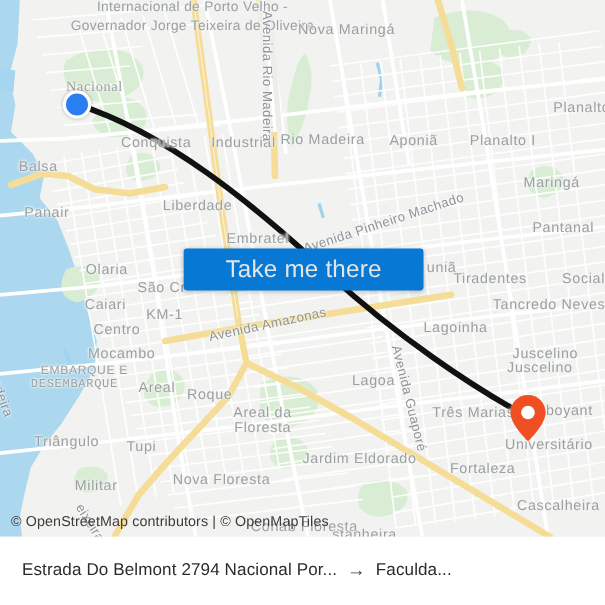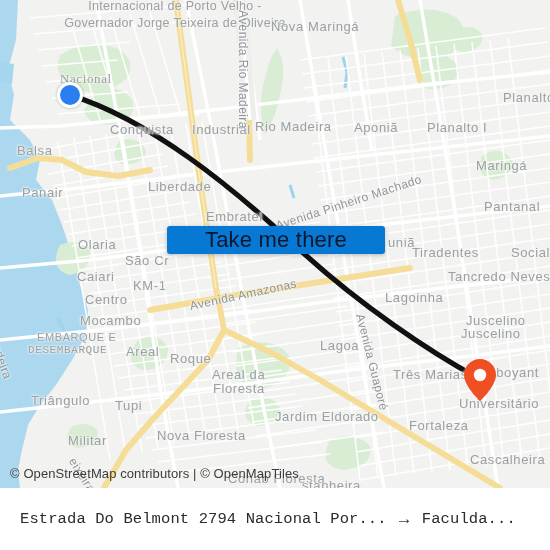--- a/index.html
+++ b/index.html
@@ -99,25 +99,25 @@
     width: 36px;
     height: 44px;
   }
 
   
   #take-me-there {
     position: absolute;
     left: 167px;
     top: 226px;
     width: 218px;
-    height: 28px;
+    height: 38px;
     background: #0779d4;
     border: none;
     border-radius: 3px;
-    color: #0f172a;
+    color: #e5e5e5;
     font-family: "Liberation Sans", sans-serif;
     font-size: 22px;
     letter-spacing: 0.2px;
     cursor: pointer;
     box-shadow: 0 1px 4px rgba(0,0,0,0.25);
     padding: 0;
     display: flex;
     align-items: center;
     justify-content: center;
   }
@@ -154,21 +154,20 @@
     gap: 9px;
     font-size: 15.5px;
     color: #2b2b2b;
     letter-spacing: 0.1px;
     white-space: nowrap;
   }
   #route-origin, #route-dest {
     overflow: hidden;
     text-overflow: ellipsis;
     white-space: nowrap;
-    font-family: Liberation Mono, monospace;
   }
   #route-arrow-icon {
     flex: 0 0 auto;
     color: #3a3a3a;
     font-size: 17px;
     line-height: 1;
     margin-top: -1px;
   }
   #moovit-logo {
     flex: 0 0 auto;

